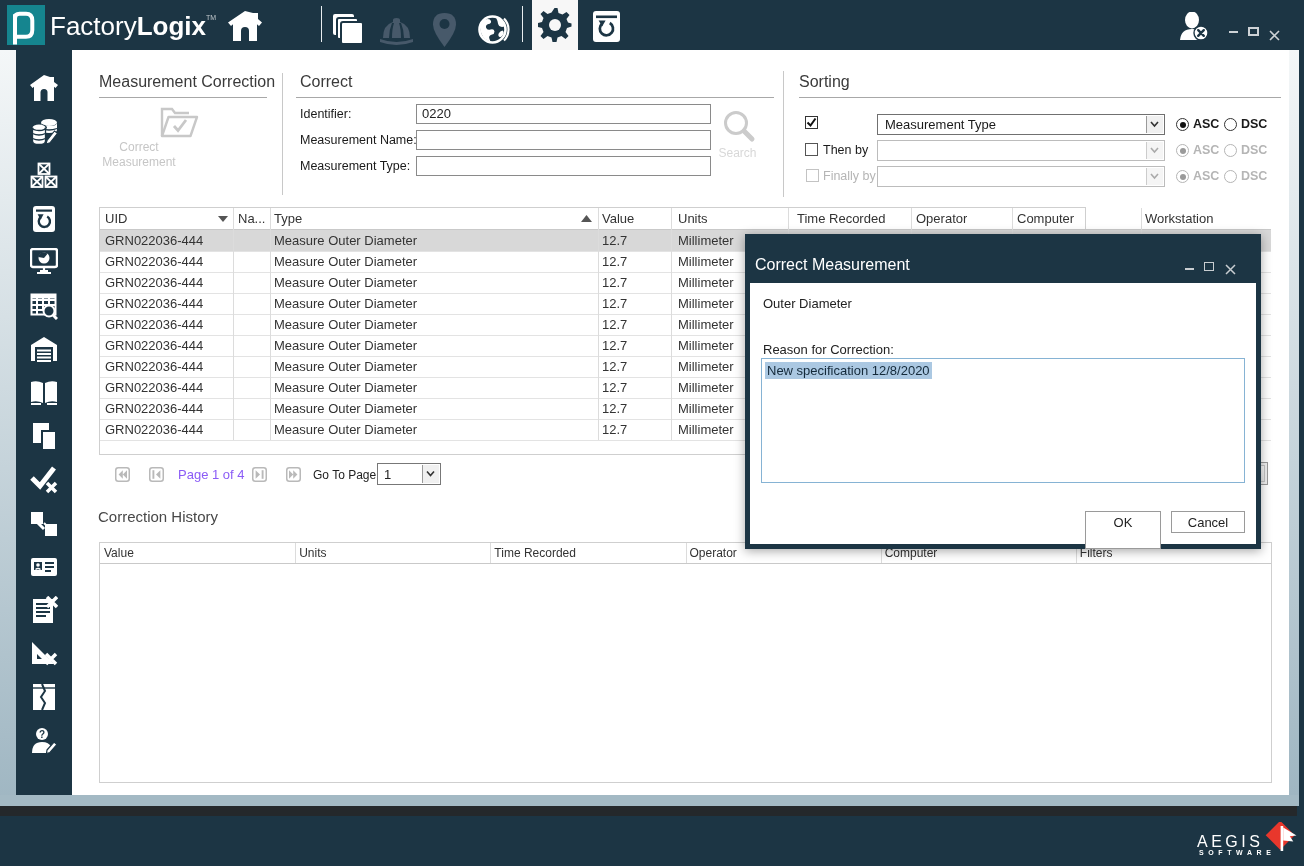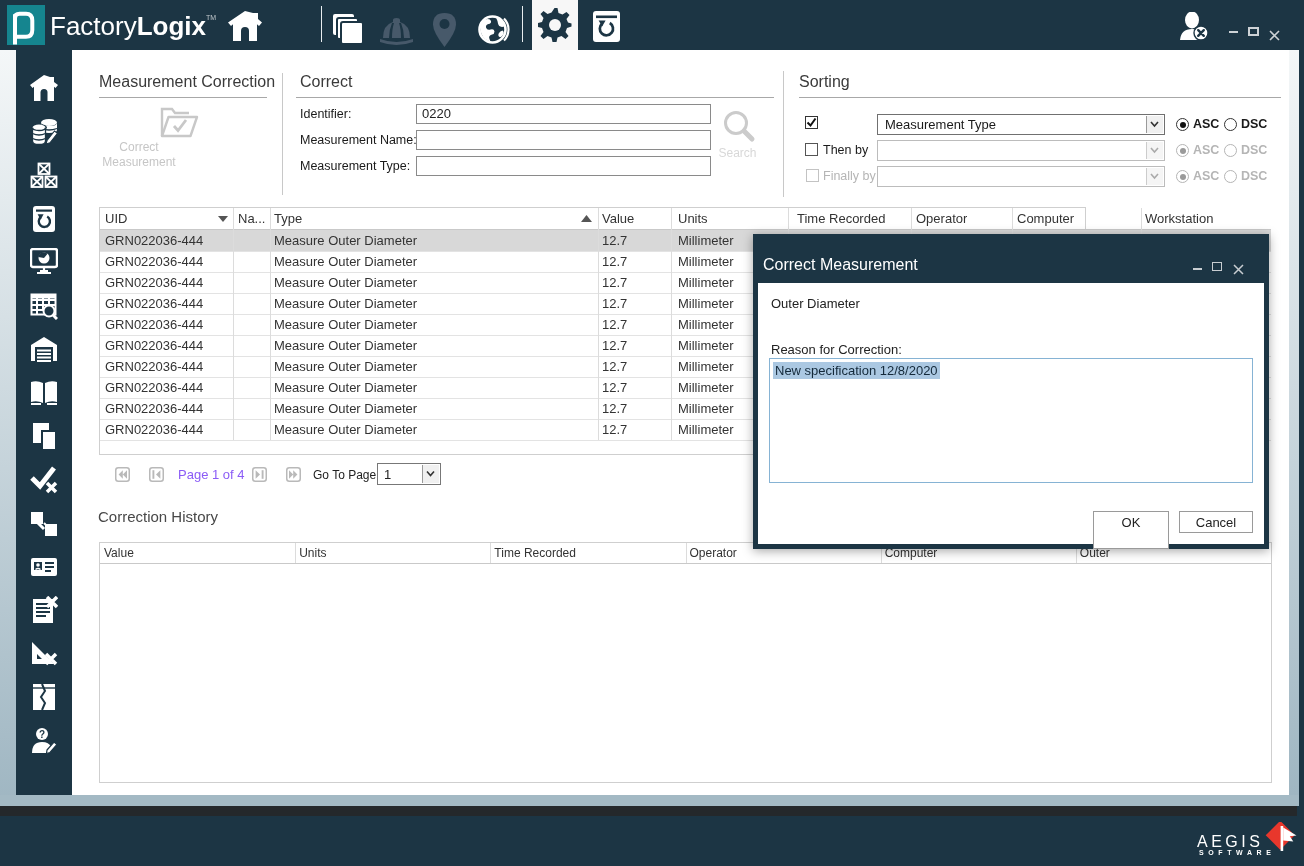--- a/index.html
+++ b/index.html
@@ -41,21 +41,21 @@
 .chk { position:absolute; width:13px; height:13px; border:1px solid #333; background:#fff; }
 .radio { position:absolute; width:13px; height:13px; border:1px solid #333; border-radius:50%; background:#fff; }
 .radio .dot { position:absolute; left:2.5px; top:2.5px; width:6px; height:6px; border-radius:50%; background:#111; }
 
 .tbl { position:absolute; border:1px solid #cfcfcf; background:#fff; }
 .th { position:absolute; font-size:13px; color:#333; line-height:21px; overflow:hidden; white-space:nowrap; }
 .td { position:absolute; font-size:13px; color:#333; line-height:21px; overflow:hidden; white-space:nowrap; }
 .colsep { position:absolute; width:1px; background:#dcdcdc; }
 .rowsep { position:absolute; height:1px; background:#e3e3e3; }
 
-#dialog { left:745px; top:234px; width:516px; height:315px; background:#1c3544; box-shadow:0 2px 10px rgba(0,0,0,0.35);margin-left:8px; }
+#dialog { left:745px; top:234px; width:516px; height:315px; background:#1c3544; box-shadow:0 2px 10px rgba(0,0,0,0.35); }
 .btn { position:absolute; border:1px solid #9a9a9a; background:#fff; font-size:13px; color:#222; text-align:center; line-height:21px; }
 </style>
 </head>
 <body>
 
 <div class="abs" id="topbar"></div>
 <div class="abs" id="logo-box">
   <svg width="38" height="40" viewBox="0 0 38 40">
     <path d="M8 9.2 L8 39.5" stroke="#fff" stroke-width="4" fill="none"></path>
     <path d="M8 13 Q8 8.7 12.5 8.7 L19 8.7 Q25.3 8.7 25.3 15.5 L25.3 25 Q25.3 31.7 19 31.7 L8 31.7" stroke="#fff" stroke-width="4" fill="none" stroke-linejoin="round"></path>
@@ -440,21 +440,21 @@
 <div class="abs tbl" id="htable" style="left:99px; top:542px; width:1173px; height:241px;">
     <div class="th" style="left:4px; top:0; font-size:12px;">Value</div>
     <div class="th" style="left:199.16666666666666px; top:0; font-size:12px;">Units</div>
     <div class="colsep" style="left:195.16666666666666px; top:0; height:20px;"></div>
     <div class="th" style="left:394.3333333333333px; top:0; font-size:12px;">Time Recorded</div>
     <div class="colsep" style="left:390.3333333333333px; top:0; height:20px;"></div>
     <div class="th" style="left:589.5px; top:0; font-size:12px;">Operator</div>
     <div class="colsep" style="left:585.5px; top:0; height:20px;"></div>
     <div class="th" style="left:784.6666666666666px; top:0; font-size:12px;">Computer</div>
     <div class="colsep" style="left:780.6666666666666px; top:0; height:20px;"></div>
-    <div class="th" style="left:979.8333333333333px; top:0; font-size:12px;">Outer</div>
+    <div class="th" style="left:979.8333333333333px; top:0; font-size:12px;">Filters</div>
     <div class="colsep" style="left:975.8333333333333px; top:0; height:20px;"></div>
     <div class="rowsep" style="left:0; top:20px; width:1171px; background:#c9c9c9;"></div>
   </div>
 
 <div class="abs" style="left:1238px; top:462px; width:30px; height:23px; border:1px solid #9a9a9a; background:#f0f0f0;">
   <div style="position:absolute; left:2px; top:2px; right:2px; bottom:2px; border:1px solid #c6c6c6; background:linear-gradient(#f8f8f8,#e8e8e8);"></div>
 </div>
 
 <div class="abs" id="dialog">
   <div style="position:absolute; left:10px; top:22px; font-size:16px; color:#fff;">Correct Measurement</div>

